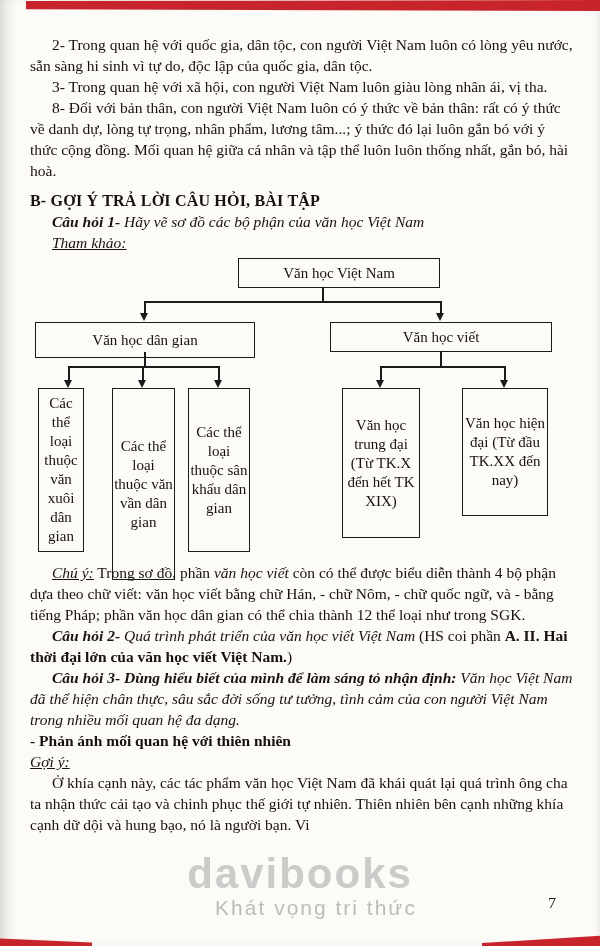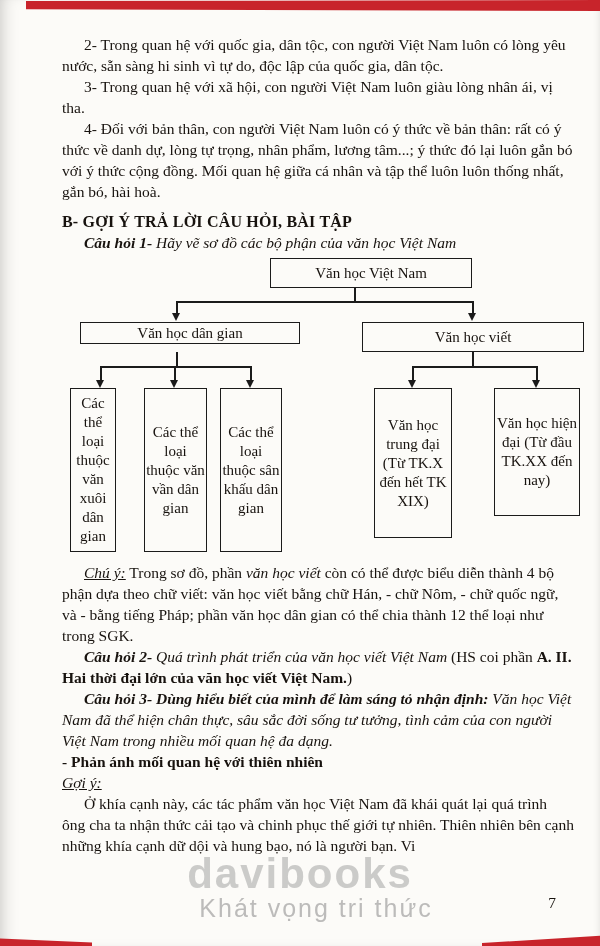--- a/index.html
+++ b/index.html
@@ -27,21 +27,21 @@
     clip-path:polygon(0 25%,100% 65%,100% 100%,0 100%);
   }
   .red-bottom-right{
     position:absolute;bottom:0;right:0;width:118px;height:12px;
     background:#c8242b;
     clip-path:polygon(0 75%,100% 15%,100% 100%,0 100%);
   }
   .content{
     position:relative;z-index:1;
     padding:34px 26px 0 30px;
-    font-size:15.5px;line-height:21px;color:#17120e;margin-left:32px;
+    font-size:15.5px;line-height:21px;color:#17120e;
   }
   p{margin:0;}
   .para{text-indent:22px;}
   .noindent{text-indent:0;}
   .b{font-weight:bold;}
   .i{font-style:italic;}
   .bi{font-weight:bold;font-style:italic;}
   .iu{font-style:italic;text-decoration:underline;}
   .heading-b{font-weight:bold;font-size:16px;margin-top:9px;letter-spacing:.2px;}
   
@@ -58,69 +58,70 @@
     position:absolute;width:0;height:0;
     border-left:4.5px solid transparent;border-right:4.5px solid transparent;
     border-top:8px solid #1b1b1b;
   }
   .watermark{
     position:absolute;left:0;right:0;bottom:26px;text-align:center;
     z-index:2;pointer-events:none;color:rgba(140,140,140,.55);
     font-family:"Liberation Sans","DejaVu Sans",sans-serif;
   }
   .wm-title{font-size:42px;line-height:44px;letter-spacing:2px;font-weight:bold;color:rgba(150,150,150,.48);}
-  .wm-sub{font-size:25px;line-height:24px;letter-spacing:2px;color:rgba(145,145,145,.6);padding-left:32px;}
+  .wm-sub{font-size:21px;line-height:24px;letter-spacing:2px;color:rgba(145,145,145,.6);padding-left:32px;}
   .page-number{
     position:absolute;right:44px;bottom:34px;z-index:3;
     font-size:15.5px;color:#17120e;
   }
 </style>
 </head>
 <body>
 
 <div class="page">
 
   <div class="red-top"></div>
 
   <div class="content">
 
     <p class="para">2- Trong quan hệ với quốc gia, dân tộc, con người Việt Nam luôn có lòng yêu nước, sẵn sàng hi sinh vì tự do, độc lập của quốc gia, dân tộc.</p>
     <p class="para">3- Trong quan hệ với xã hội, con người Việt Nam luôn giàu lòng nhân ái, vị tha.</p>
-    <p class="para">4- Đối với bản thân, con người Việt Nam luôn có ý thức về bản thân: rất có ý thức về danh dự, lòng tự trọng, nhân phẩm, lương tâm...; ý thức đó lại luôn gắn bó với ý thức cộng đồng. Mối quan hệ giữa cá nhân và tập thể luôn luôn thống nhất, gắn bó, hài hoà.</p>
+    <p class="para">8- Đối với bản thân, con người Việt Nam luôn có ý thức về bản thân: rất có ý thức về danh dự, lòng tự trọng, nhân phẩm, lương tâm...; ý thức đó lại luôn gắn bó với ý thức cộng đồng. Mối quan hệ giữa cá nhân và tập thể luôn luôn thống nhất, gắn bó, hài hoà.</p>
 
     <p class="heading-b noindent">B- GỢI Ý TRẢ LỜI CÂU HỎI, BÀI TẬP</p>
 
     <p class="para"><span class="bi">Câu hỏi 1-</span><span class="i"> Hãy vẽ sơ đồ các bộ phận của văn học Việt Nam</span></p>
 
+    <p class="para"><span class="iu">Tham khảo:</span></p>
 
     <div class="diagram">
 
       <div class="dbox" style="left:208px;top:2px;width:202px;height:30px;">Văn học Việt Nam</div>
 
       <div class="vl" style="left:292px;top:32px;height:13px;"></div>
       <div class="hl" style="left:114px;top:45px;width:297px;"></div>
       <div class="vl" style="left:114px;top:45px;height:13px;"></div>
       <div class="arr" style="left:110px;top:57px;"></div>
       <div class="vl" style="left:410px;top:45px;height:13px;"></div>
       <div class="arr" style="left:406px;top:57px;"></div>
 
-      <div class="dbox" style="left:18px;top:66px;width:220px;height:22px;">Văn học dân gian</div>
+      <div class="dbox" style="left:5px;top:66px;width:220px;height:36px;">Văn học dân gian</div>
       <div class="dbox" style="left:300px;top:66px;width:222px;height:30px;">Văn học viết</div>
 
       <div class="vl" style="left:114px;top:96px;height:14px;"></div>
       <div class="hl" style="left:38px;top:110px;width:151px;"></div>
       <div class="vl" style="left:38px;top:110px;height:15px;"></div>
       <div class="arr" style="left:34px;top:124px;"></div>
       <div class="vl" style="left:112px;top:110px;height:15px;"></div>
       <div class="arr" style="left:108px;top:124px;"></div>
       <div class="vl" style="left:188px;top:110px;height:15px;"></div>
       <div class="arr" style="left:184px;top:124px;"></div>
 
       <div class="dbox" style="left:8px;top:132px;width:46px;height:164px;">Các thể loại thuộc văn xuôi dân gian</div>
-      <div class="dbox" style="left:82px;top:132px;width:63px;height:164px;">Các thể loại thuộc văn vần dân gian</div>
+      <div class="dbox" style="left:82px;top:132px;width:63px;height:192px;">Các thể loại thuộc văn vần dân gian</div>
       <div class="dbox" style="left:158px;top:132px;width:62px;height:164px;">Các thể loại thuộc sân khấu dân gian</div>
 
       <div class="vl" style="left:410px;top:96px;height:14px;"></div>
       <div class="hl" style="left:350px;top:110px;width:125px;"></div>
       <div class="vl" style="left:350px;top:110px;height:15px;"></div>
       <div class="arr" style="left:346px;top:124px;"></div>
       <div class="vl" style="left:474px;top:110px;height:15px;"></div>
       <div class="arr" style="left:470px;top:124px;"></div>
 
       <div class="dbox" style="left:432px;top:132px;width:86px;height:128px;">Văn học hiện đại (Từ đầu TK.XX đến nay)</div>

